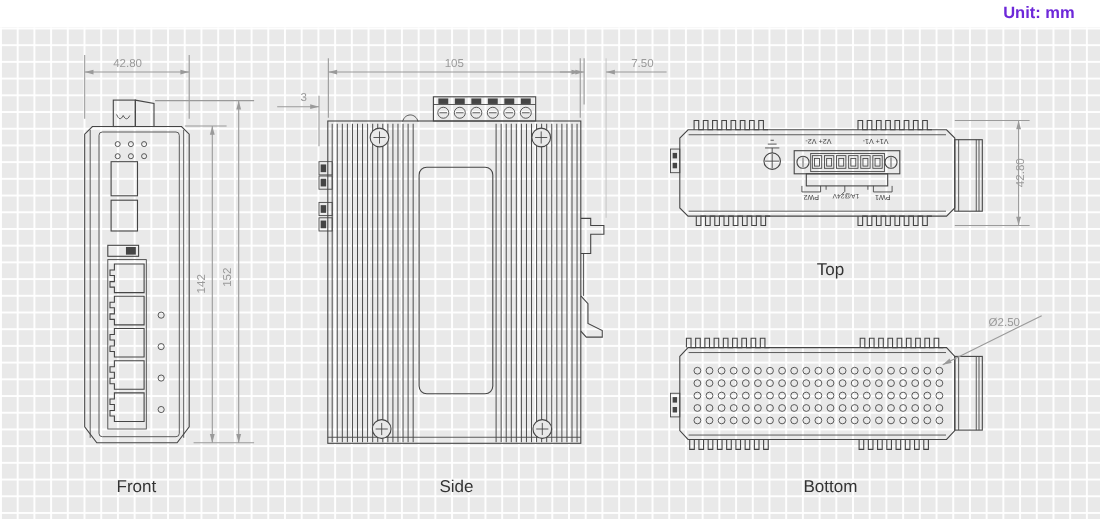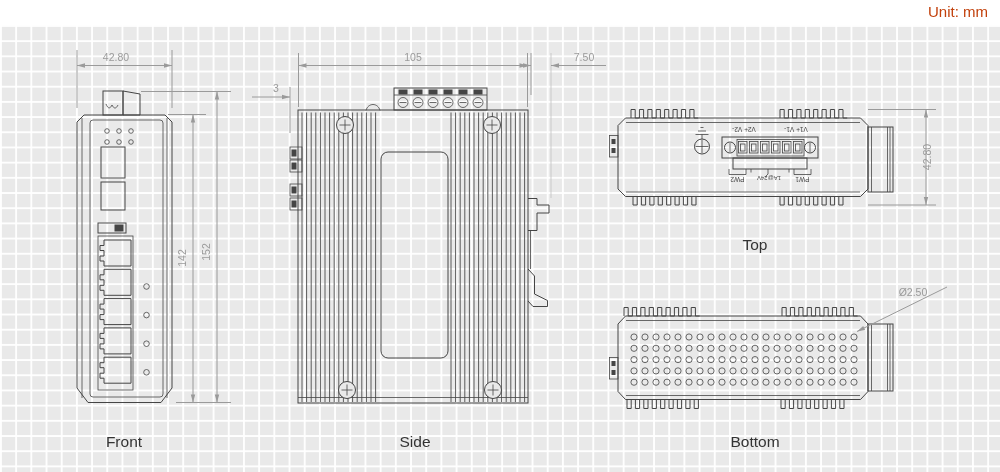--- a/index.html
+++ b/index.html
@@ -4,21 +4,21 @@
 <style>
   html,body{margin:0;padding:0;background:#fff;}
   #stage{position:relative;width:1000px;height:472px;background:#ffffff;overflow:hidden;
          font-family:"Liberation Sans",sans-serif;}
   #grid{position:absolute;left:0;top:25px;width:1000px;height:447px;
         background-color:#e9e9e9;
         background-image:
           linear-gradient(to right, rgba(255,255,255,.95) 1.5px, transparent 1.5px),
           linear-gradient(to bottom, rgba(255,255,255,.95) 1.5px, transparent 1.5px);
         background-size:15.2px 15.2px;}
-  #unit-label{position:absolute;top:3px;right:12px;font-size:15px;color:#c2410c;}
+  #unit-label{position:absolute;top:3px;right:23px;font-size:15px;color:#6d28d9;font-weight:bold;}
   svg{position:absolute;left:0;top:0;}
   .ln{stroke:#454545;fill:none;stroke-width:1;}
   .lnthin{stroke:#454545;fill:none;stroke-width:.8;}
   .fin{stroke:#4a4a4a;fill:none;stroke-width:.9;}
   .fill{fill:#454545;stroke:none;}
   .bgfill{fill:#e9e9e9;stroke:#454545;stroke-width:1;}
   .dim{stroke:#9a9a9a;fill:none;stroke-width:1;}
   .dimref{stroke:#c0c0c0;fill:none;stroke-width:.8;}
   .dimf{fill:#9a9a9a;stroke:none;}
   text.dimt{fill:#9a9a9a;font-size:10.5px;font-family:"Liberation Sans",sans-serif;}

